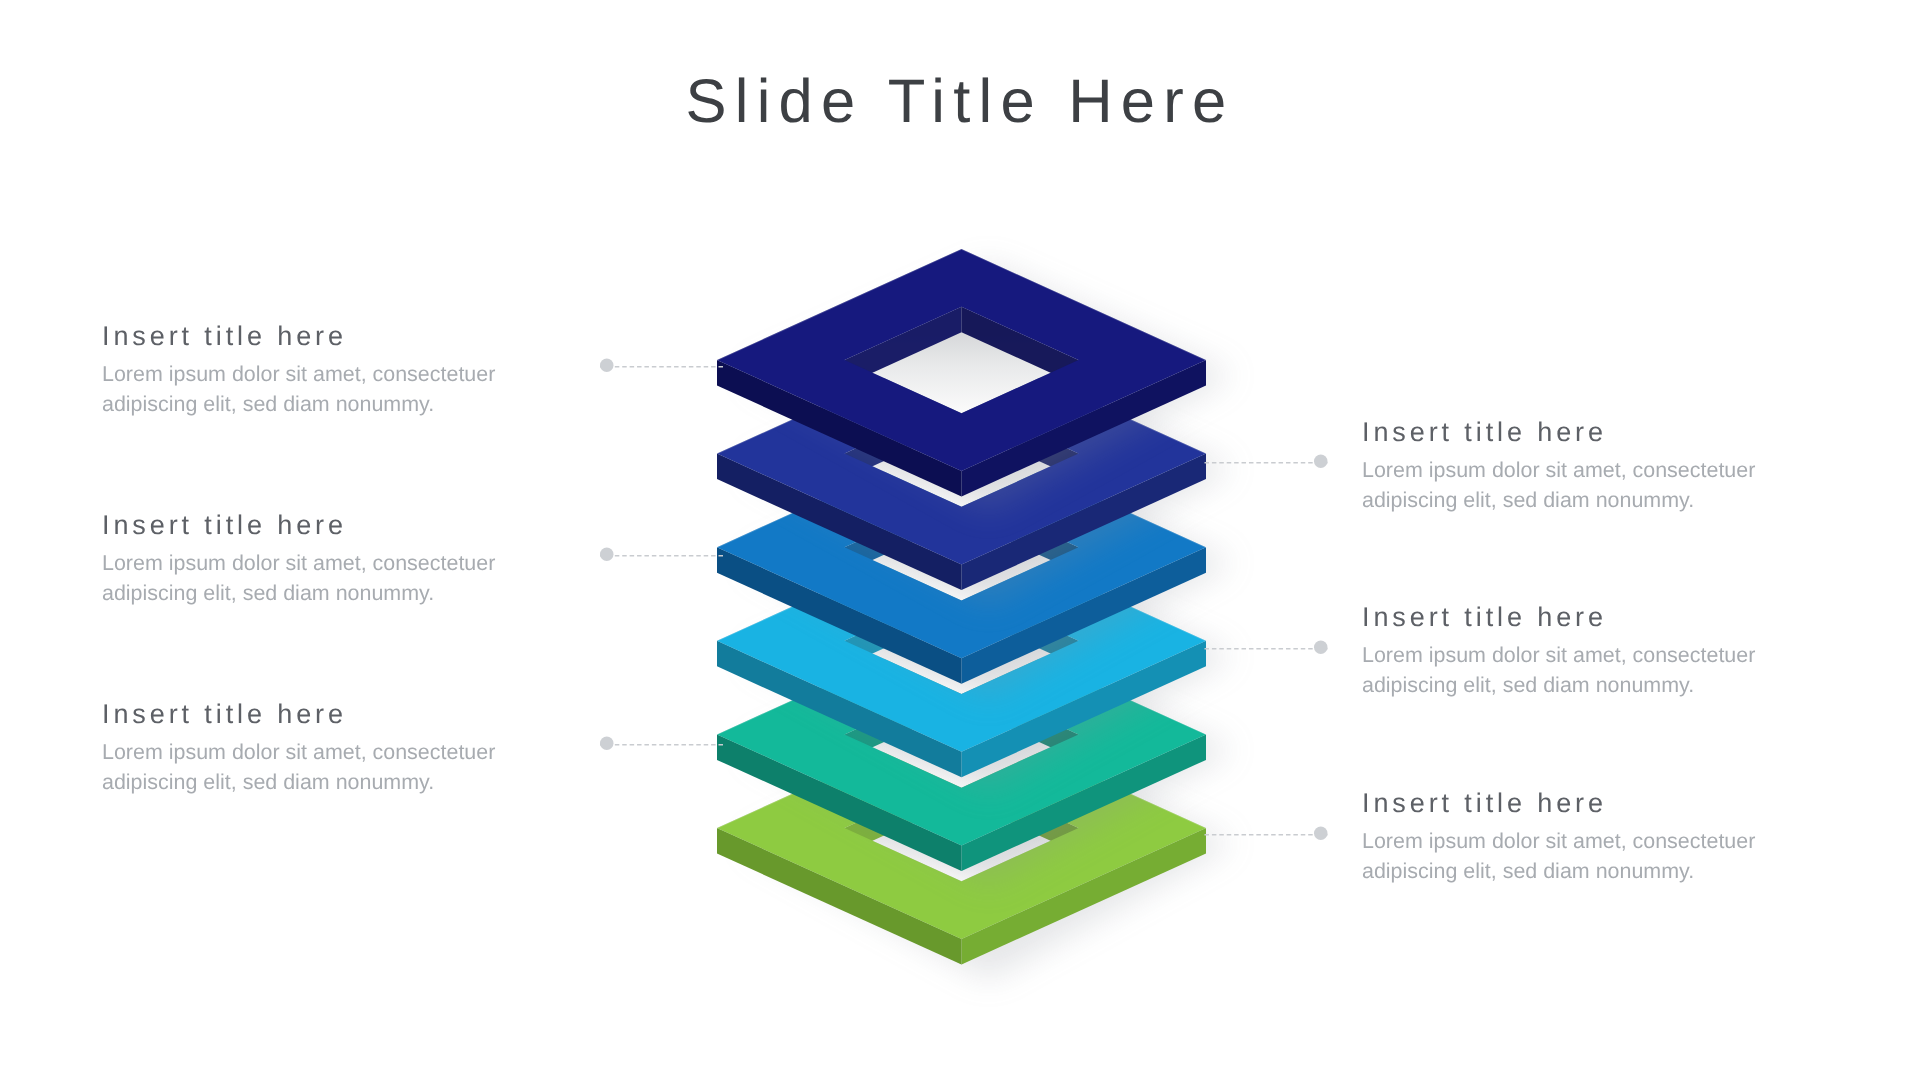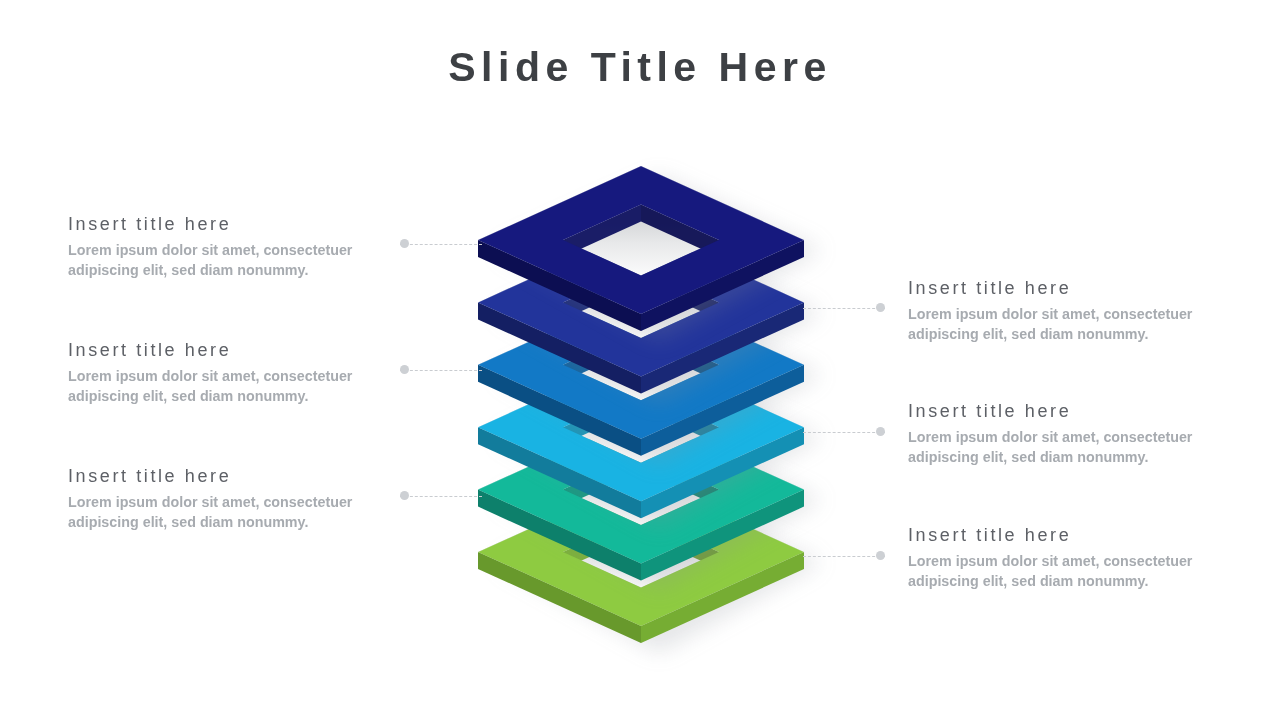--- a/index.html
+++ b/index.html
@@ -25,42 +25,42 @@
   }
 
   
   .slide-title {
     position: absolute;
     left: 0;
     top: 44px;
     width: 1280px;
     text-align: center;
     font-size: 41px;
-    font-weight: 700;
+    font-weight: 400;
     letter-spacing: 5.5px;
     color: #3d4044;
     white-space: nowrap;
   }
 
   
   .text-block {
     position: absolute;
     width: 310px;
   }
   .text-block .tb-title {
     font-size: 18px;
     font-weight: 400;
     letter-spacing: 2.6px;
     color: #5d6066;
     margin: 0 0 5px 0;
     white-space: nowrap;
   }
   .text-block .tb-body {
     font-size: 14.3px;
-    font-weight: 700;
+    font-weight: 400;
     line-height: 1.42;
     color: #a7abb0;
     margin: 0;
   }
 
   .tb-left  { left: 68px; }
   .tb-right { left: 908px; }
 
   
   .connector {

